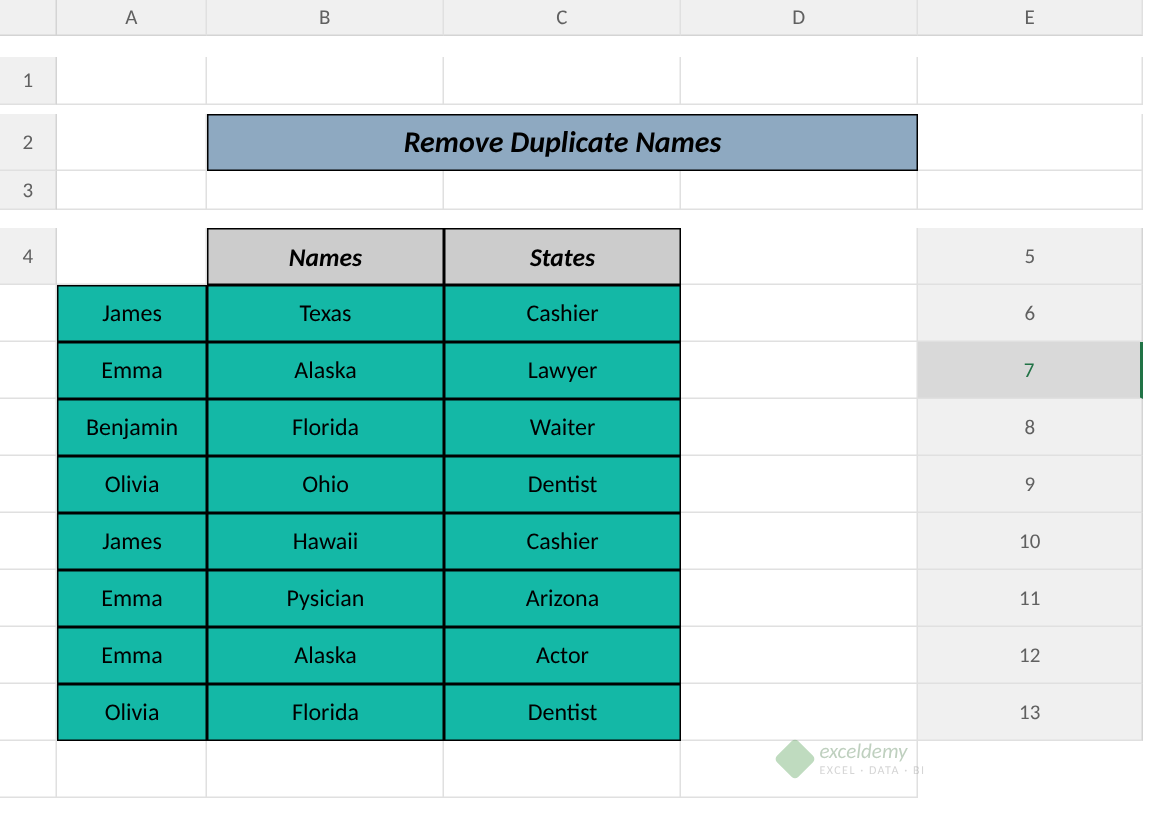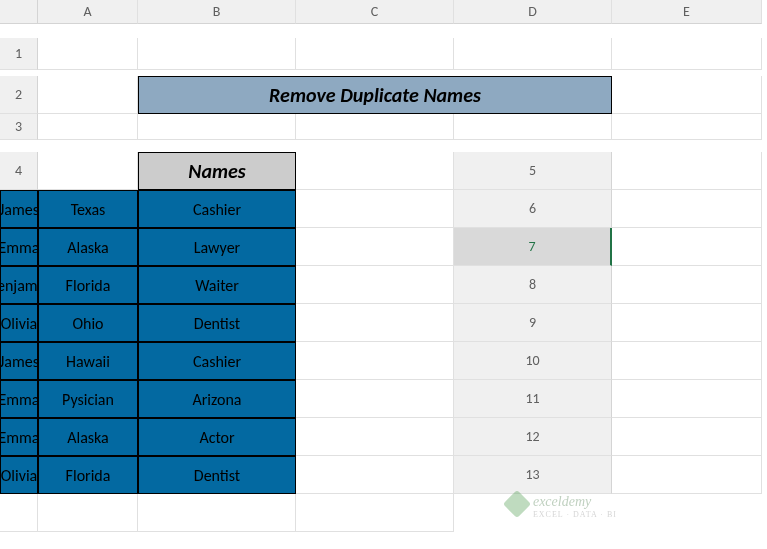--- a/index.html
+++ b/index.html
@@ -58,42 +58,41 @@
       background: #8ea9c1;
       font-weight: bold;
       font-style: italic;
       font-size: 20px;
       border: 1px solid #000;
     }
     .header-cell {
       background: #cccccc;
       font-weight: bold;
       font-style: italic;
-      font-size: 20px;
+      font-size: 17px;
       border: 1px solid #000;
     }
     .data-cell {
-      background: #0369a1;
+      background: #14b8a6;
       border: 1px solid #000;
       font-size: 16px;
     }
     .r1 { height: 32px; }
     .rh { height: 24px; }
     .watermark {
       position: absolute;
       right: 150px;
       bottom: 30px;
       opacity: 0.35;
       display: flex;
-      align-items: flex-start;
+      align-items: center;
       gap: 6px;
       color: #4a7a4a;
       font-size: 14px;
       font-style: italic;
-      font-family: Liberation Serif, serif;
     }
     .watermark .logo {
       width: 20px;
       height: 20px;
       background: #4a9a4a;
       transform: rotate(45deg);
       border-radius: 3px;
     }
     .watermark .sub {
       font-size: 8px;
@@ -129,20 +128,21 @@
   <div class="cell row-header" style="height:26px">3</div>
   <div class="cell" style="height:26px"></div>
   <div class="cell" style="height:26px"></div>
   <div class="cell" style="height:26px"></div>
   <div class="cell" style="height:26px"></div>
   <div class="cell" style="height:26px"></div>
 
   <div class="cell row-header">4</div>
   <div class="cell"></div>
   <div class="cell header-cell">Names</div>
+  <div class="cell header-cell">States</div>
   <div class="cell"></div>
 
   <div class="cell row-header">5</div>
   <div class="cell"></div>
   <div class="cell data-cell">James</div>
   <div class="cell data-cell">Texas</div>
   <div class="cell data-cell">Cashier</div>
   <div class="cell"></div>
 
   <div class="cell row-header">6</div>

